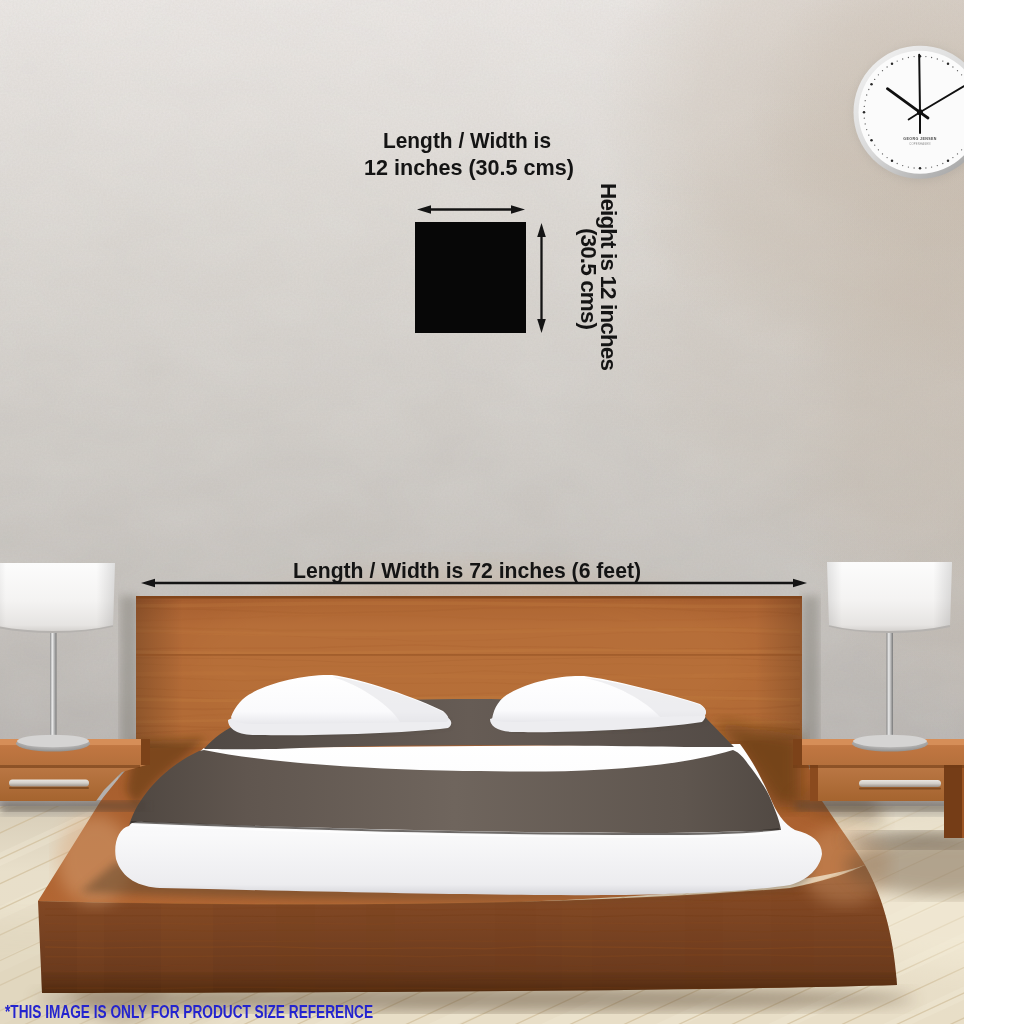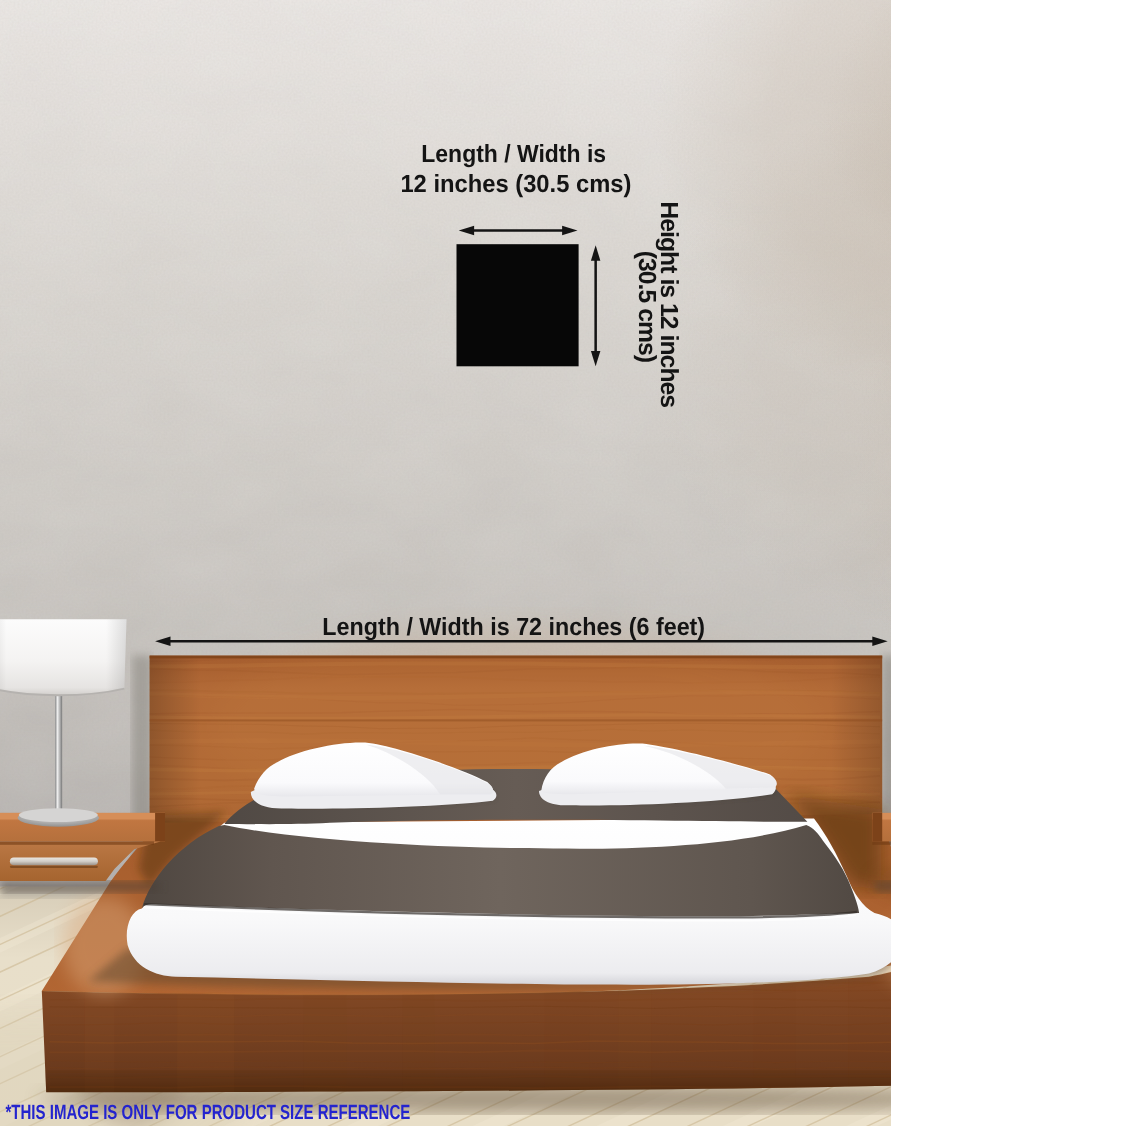--- a/index.html
+++ b/index.html
@@ -1,16 +1,16 @@
 <!DOCTYPE html>
 <html><head>
 <meta charset="utf-8">
 <style>
   html,body { margin:0; padding:0; background:#fff; }
-  #scene { position:relative; width:810px; height:1024px; overflow:hidden;
+  #scene { position:relative; width:964px; height:1024px; overflow:hidden;
            font-family:"Liberation Sans", sans-serif; }
   svg { display:block; }
 </style>
 </head>
 <body>
 <div id="scene">
 <svg width="1024" height="1024" viewBox="0 0 1024 1024" font-family="Liberation Sans, sans-serif">
 <defs>
   <linearGradient id="wallg" x1="0" y1="0" x2="0" y2="1">
     <stop offset="0" stop-color="#eae6e3"></stop>

